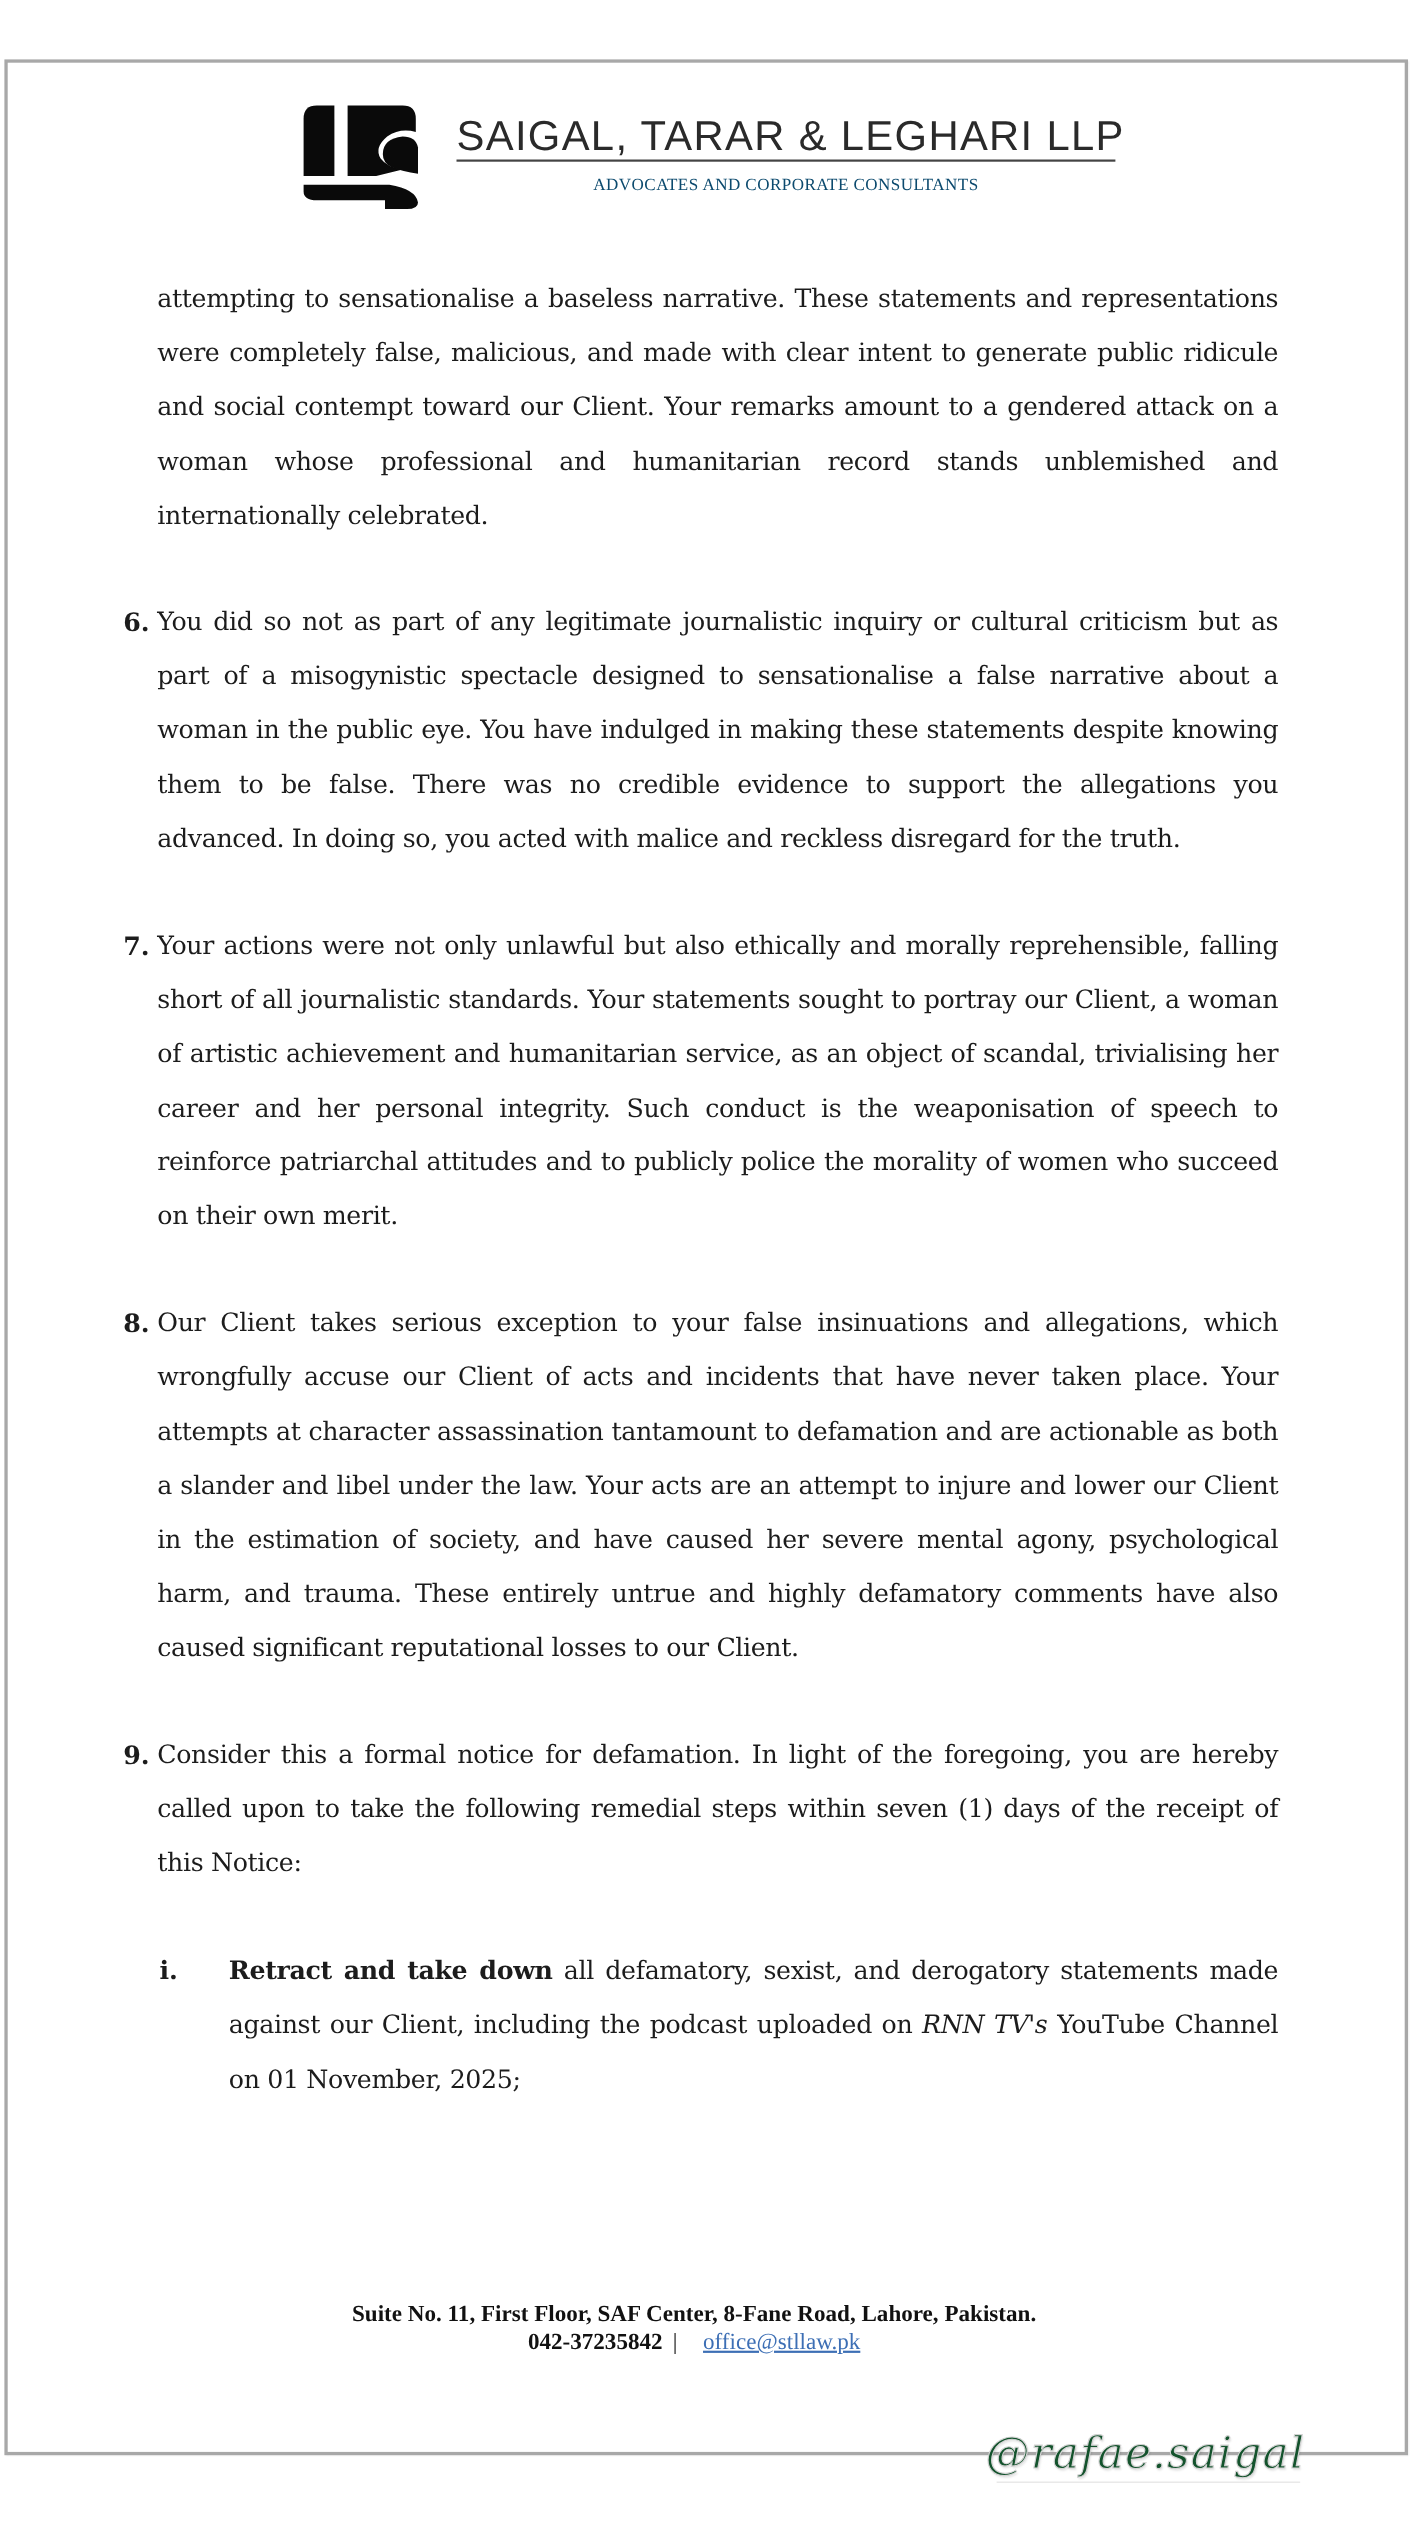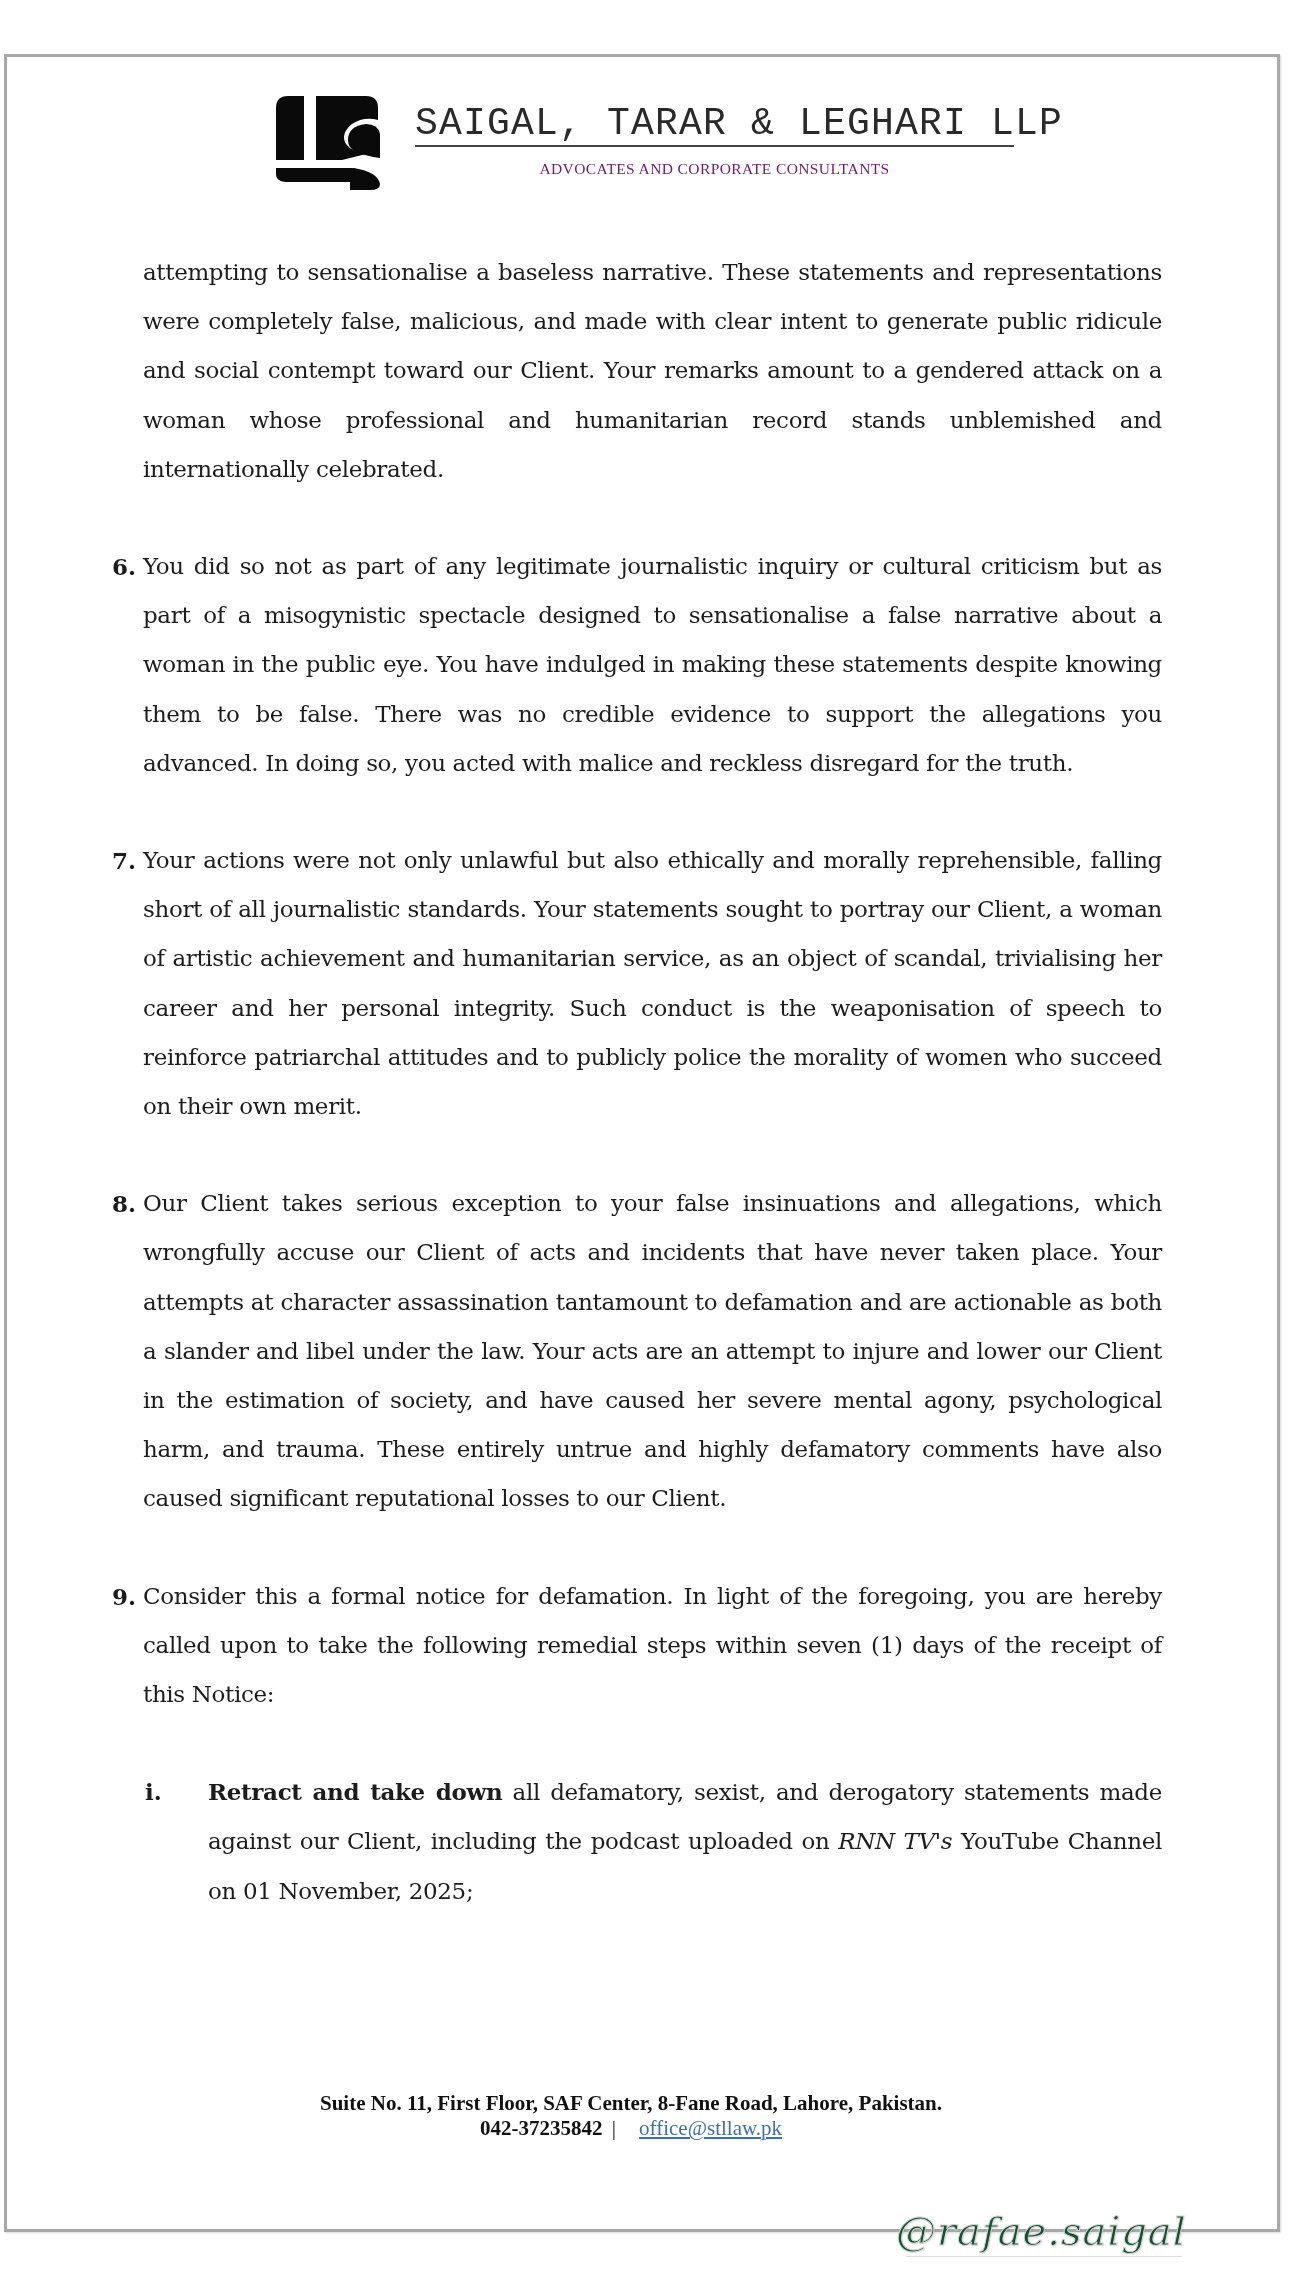--- a/index.html
+++ b/index.html
@@ -38,21 +38,21 @@
     position: absolute;
     left: 0;
     top: 0;
     width: 110px;
     height: 96px;
   }
   .firm-name {
     position: absolute;
     left: 141px;
     top: 10px;
-    font-family: Liberation Mono, monospace;
+    font-family: Liberation Sans, sans-serif;
     font-size: 38px;
     letter-spacing: 1.2px;
     color: #2a2a2a;
     white-space: nowrap;
     line-height: 40px;
   }
   .firm-underline {
     position: absolute;
     left: 141px;
     top: 51px;
@@ -62,21 +62,21 @@
   }
   .firm-tagline {
     position: absolute;
     left: 141px;
     width: 599px;
     top: 66px;
     text-align: center;
     font-family: "Liberation Serif", "DejaVu Serif", serif;
     font-size: 15.5px;
     letter-spacing: 0.4px;
-    color: #701a75;
+    color: #0c4a6e;
     white-space: nowrap;
   }
 
   
   .content {
     position: absolute;
     left: 112px;
     top: 248px;
     width: 1050px;
   }

